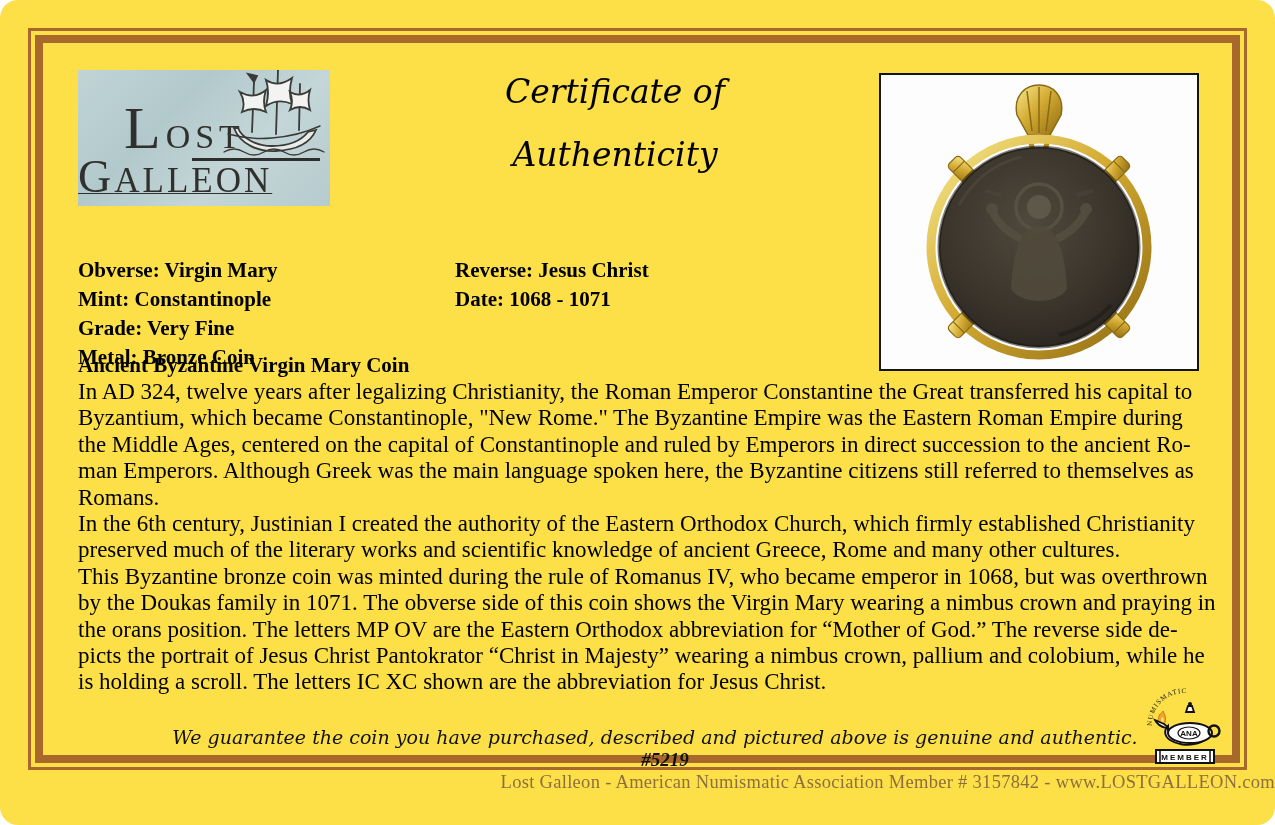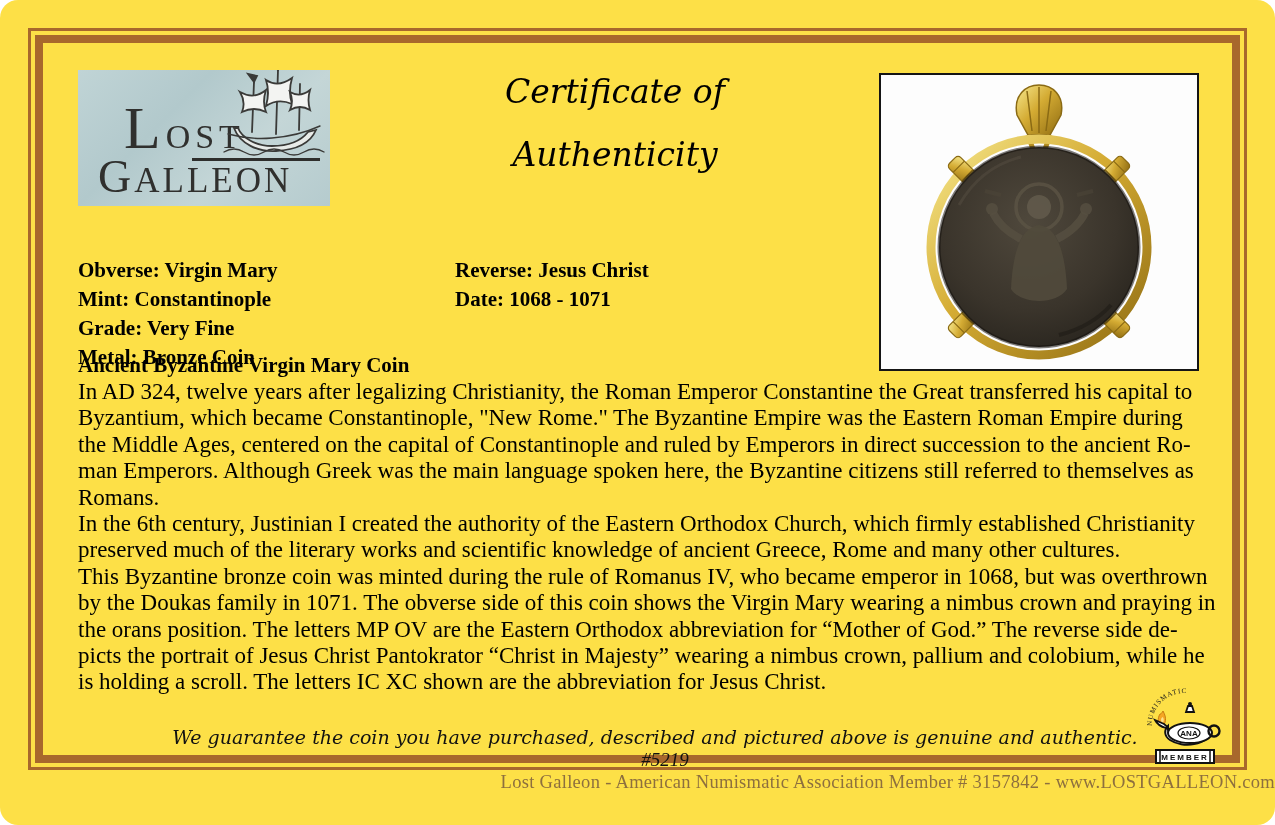--- a/index.html
+++ b/index.html
@@ -10,21 +10,21 @@
   
   .frame-outer { position:absolute; left:28px; top:28px; width:1219px; height:742px;
                  border:3px solid #a8682c; padding:4px; }
   .frame-inner { width:100%; height:100%; border:8px solid #a8682c; }
 
   
   .logo { position:absolute; left:78px; top:70px; width:252px; height:136px;
           background:linear-gradient(135deg,#c0d4d6 0%,#b2c9cc 35%,#c4d6d7 65%,#b5cbce 100%);
           overflow:hidden; color:#30302e; }
   .logo-row1 { position:absolute; left:46px; top:28px; letter-spacing:5px; white-space:nowrap; }
-  .logo-row2 { position:absolute; left:20px; top:84px; letter-spacing:3px; white-space:nowrap; }
+  .logo-row2 { position:absolute; left:0; top:84px; letter-spacing:3px; white-space:nowrap;text-decoration:underline; }
   .lg-big  { font-size:60px; line-height:1; font-weight:500; }
   .lg-sm   { font-size:34px; line-height:1; }
   .lg-big2 { font-size:46px; line-height:1; }
   .lg-sm2  { font-size:35px; line-height:1; }
   .logo-rule { position:absolute; left:114px; top:88px; width:128px; height:3px; background:#2e2e2c; }
   .ship { position:absolute; right:-6px; top:-8px; }
 
   
   .title { position:absolute; left:420px; top:60px; width:390px; text-align:center;
            font-family:"DejaVu Serif", serif; font-style:italic; font-size:33px;
@@ -40,21 +40,21 @@
   .specs-right { left:455px; }
 
   
   .body-copy { position:absolute; left:78px; top:351px; width:1130px; color:#000; }
   .body-head { font-size:21px; font-weight:bold; line-height:28px; }
   .body-line { font-size:23px; line-height:26.4px; white-space:nowrap; }
 
   
   .guarantee { position:absolute; left:150px; top:726px; width:1010px; text-align:center;
                font-family:"DejaVu Serif", serif; font-style:italic; font-size:19px; color:#111; }
-  .guarantee .num { font-weight:normal; margin-left:20px; font-family:"Liberation Serif", serif; }
+  .guarantee .num { font-weight:bold; margin-left:20px; font-family:"Liberation Serif", serif; }
 
   .ana { position:absolute; left:1146px; top:686px; }
 
   
   .footer { position:absolute; left:0; top:772px; width:1275px; text-align:right;
             font-size:18.5px; color:#8d6f3e; letter-spacing:0.3px; }
 </style>
 </head>
 <body>
 

